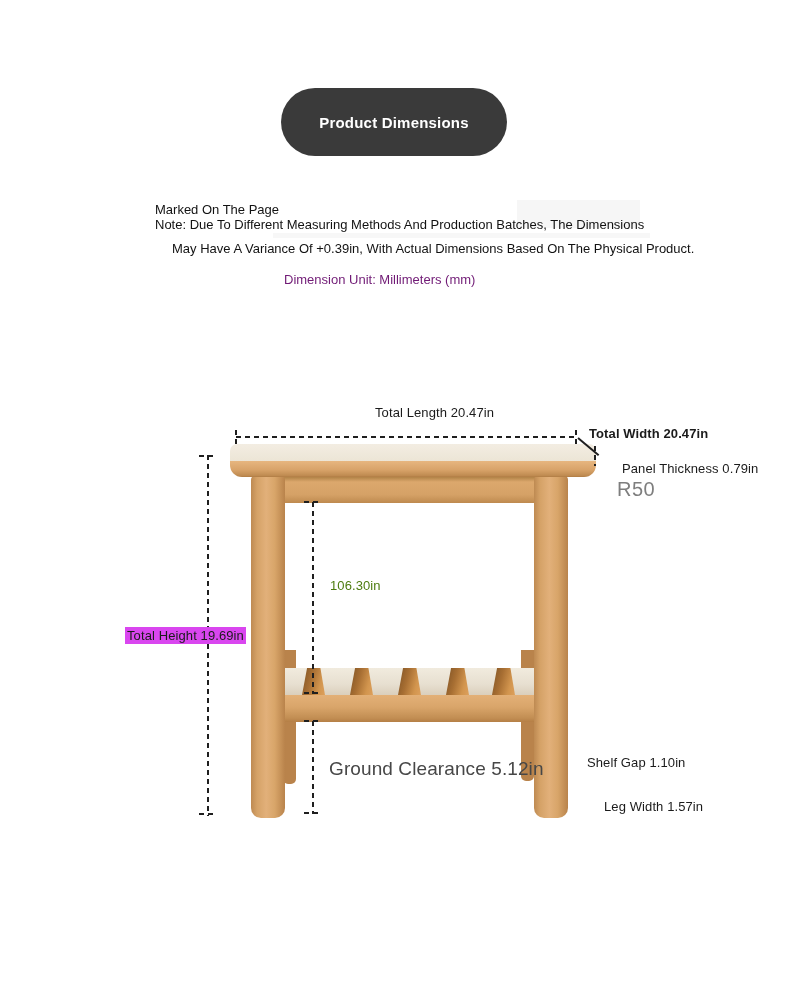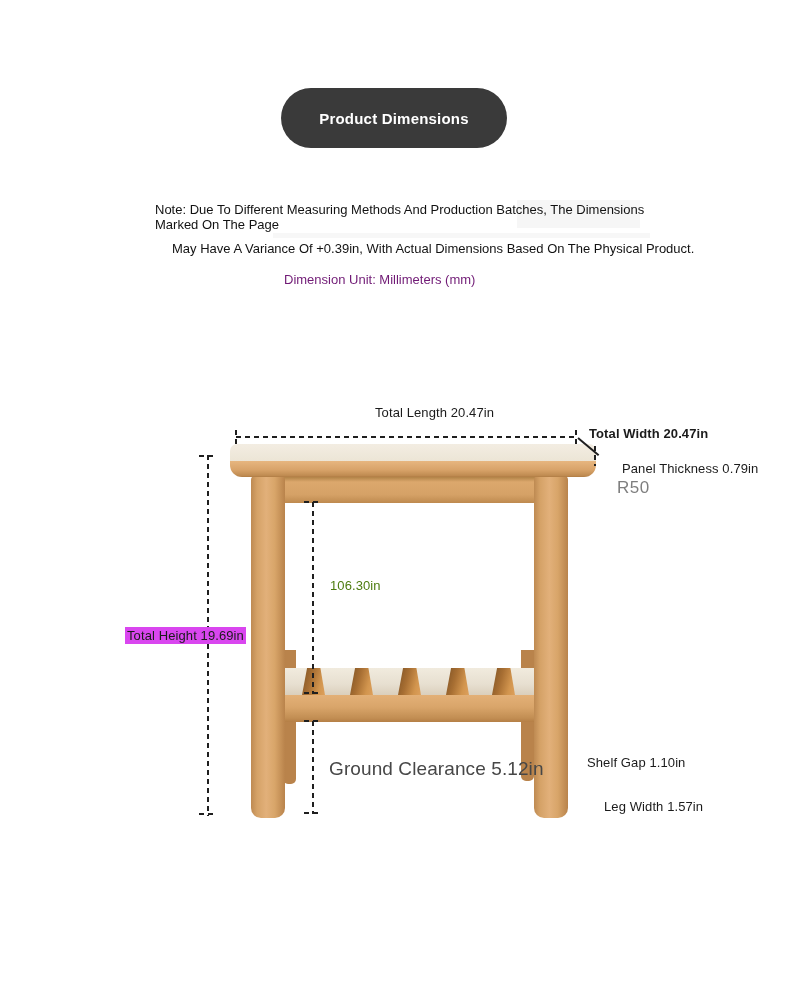--- a/index.html
+++ b/index.html
@@ -6,21 +6,21 @@
     --pill-bg:#3a3a3a; --pill-text:#ffffff; --line:#1f1f1f; --label-text:#1b1b1b;
     --wood:#d8a46a; --wood-dark:#bc8a51; --top-cream:#f0eadd; --shelf-cream:#e9e1d2;
   }
   html,body{margin:0;padding:0;background:#fff;}
   .canvas{
     position:relative;width:790px;height:987px;background:#ffffff;overflow:hidden;
     font-family:"Liberation Sans",sans-serif;color:var(--label-text);
   }
   
   .pill{
-    position:absolute;left:281px;top:88px;width:226px;height:60px;border-radius:34px;
+    position:absolute;left:281px;top:88px;width:226px;height:68px;border-radius:34px;
     background:var(--pill-bg);display:flex;align-items:center;justify-content:center;
   }
   .pill span{color:var(--pill-text);font-size:15px;font-weight:700;letter-spacing:.2px;}
   
   .hl{position:absolute;background:#f6f6f6;}
   .hl1{left:517px;top:200px;width:123px;height:28px;}
   .hl2{left:273px;top:233px;width:377px;height:5px;background:#f7f7f7;}
   .note{position:absolute;left:155px;top:203px;font-size:13px;font-weight:500;line-height:14.6px;color:#121212;white-space:nowrap;}
   .variance{position:absolute;left:172px;top:241px;font-size:13px;font-weight:500;color:#121212;white-space:nowrap;}
   .unit{position:absolute;left:284px;top:272px;font-size:13px;font-weight:500;color:#701a75;white-space:nowrap;}
@@ -64,42 +64,42 @@
   .inner-tick-t{left:304px;top:501px;width:17px;}
   .inner-tick-b{left:304px;top:692px;width:17px;}
   .ground-line{left:312px;top:721px;height:93px;}
   .ground-tick-t{left:304px;top:720px;width:17px;}
   .ground-tick-b{left:304px;top:812px;width:17px;}
   
   .dim{position:absolute;z-index:7;font-size:13px;font-weight:500;color:var(--label-text);white-space:nowrap;letter-spacing:.1px;}
   .lbl-total-length{left:375px;top:405px;}
   .lbl-total-width{left:589px;top:426px;font-weight:bold;}
   .lbl-panel{left:622px;top:461px;}
-  .lbl-r50{left:617px;top:478px;font-size:17px;font-weight:400;color:#7e7e7e;letter-spacing:.5px;}
+  .lbl-r50{left:617px;top:478px;font-size:20px;font-weight:400;color:#7e7e7e;letter-spacing:.5px;}
   .lbl-inner{left:330px;top:578px;color:#4d7c0f;}
   .lbl-height{left:125px;top:627px;background:#d946ef;padding:1px 2px;}
   .lbl-shelf-gap{left:587px;top:736px;margin-top:19px;}
   .lbl-ground{left:329px;top:758px;font-size:19px;color:#474747;}
   .lbl-leg-width{left:588px;top:799px;margin-left:16px;}
 </style>
 </head>
 <body>
 
 <div class="canvas">
 
   <div class="pill">
     <span>Product Dimensions</span>
   </div>
 
   <div class="hl hl1"></div>
   <div class="hl hl2"></div>
 
   <div class="note">
+    <div>Marked On The Page</div>
     <div>Note: Due To Different Measuring Methods And Production Batches, The Dimensions</div>
-    <div>Marked On The Page</div>
   </div>
   <div class="variance">May Have A Variance Of +0.39in, With Actual Dimensions Based On The Physical Product.</div>
   <div class="unit">Dimension Unit: Millimeters (mm)</div>
 
   <div>
     <div class="part backleg backleg-bl"></div>
     <div class="part backleg backleg-br"></div>
     <div class="part apron"></div>
     <div class="part shelf-top">
       <div class="slat-gap"></div>

